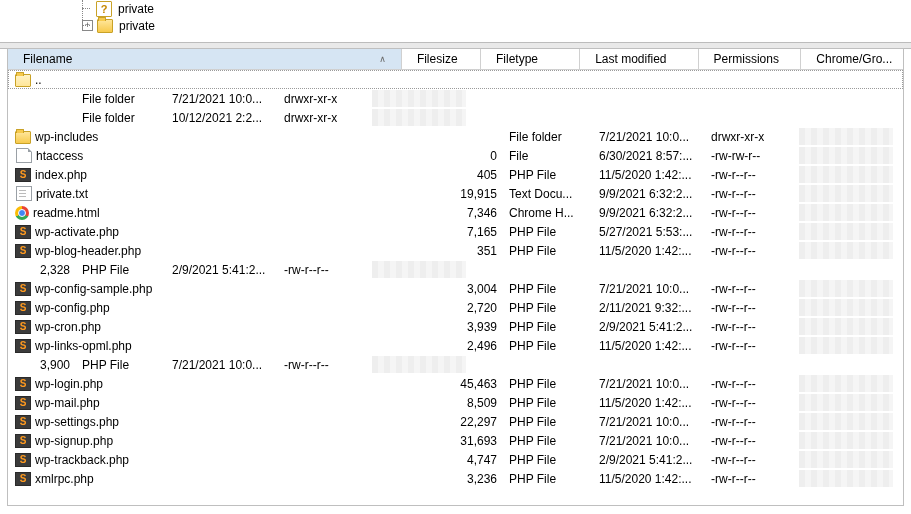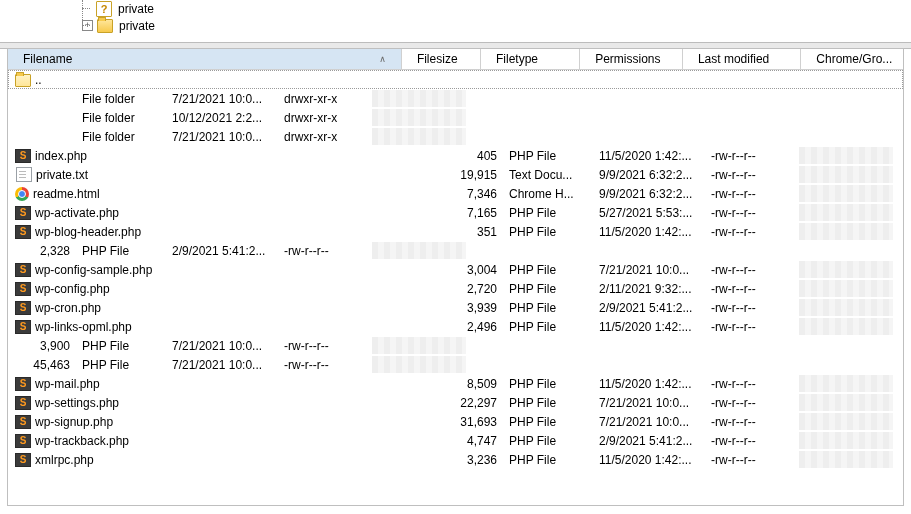--- a/index.html
+++ b/index.html
@@ -72,25 +72,25 @@
       <div class="hdr-cell sorted col-name">
           <span>Filename</span>
           <span class="sort-arrow">∧</span>
         </div>
       <div class="hdr-cell col-size">
           <span>Filesize</span>
         </div>
       <div class="hdr-cell col-type">
           <span>Filetype</span>
         </div>
+      <div class="hdr-cell col-mod">
+          <span>Last modified</span>
+        </div>
       <div class="hdr-cell col-perm">
           <span>Permissions</span>
-        </div>
-      <div class="hdr-cell col-mod">
-          <span>Last modified</span>
         </div>
       <div class="hdr-cell col-owner" style="border-right:none">
           <span>Chrome/Gro...</span>
         </div>
     </div>
     <div class="list" id="list">
         <div class="row up">
           <div class="cell name col-name">
             <span class="ico ico-folder up"></span>
             <span>..</span>
@@ -109,24 +109,39 @@
           <div class="cell col-owner owner"></div>
         </div>
         <div class="row">
           <div class="cell size col-size"></div>
           <div class="cell col-type">File folder</div>
           <div class="cell col-mod">10/12/2021 2:2...</div>
           <div class="cell col-perm">drwxr-xr-x</div>
           <div class="cell col-owner owner"></div>
         </div>
         <div class="row">
+          <div class="cell name col-name">
+            <span class="ico ico-folder"></span>
+            <span>wp-includes</span>
+          </div>
           <div class="cell size col-size"></div>
           <div class="cell col-type">File folder</div>
           <div class="cell col-mod">7/21/2021 10:0...</div>
           <div class="cell col-perm">drwxr-xr-x</div>
+          <div class="cell col-owner owner"></div>
+        </div>
+        <div class="row">
+          <div class="cell name col-name">
+            <span class="ico ico-file"></span>
+            <span>htaccess</span>
+          </div>
+          <div class="cell size col-size">0</div>
+          <div class="cell col-type">File</div>
+          <div class="cell col-mod">6/30/2021 8:57:...</div>
+          <div class="cell col-perm">-rw-rw-r--</div>
           <div class="cell col-owner owner"></div>
         </div>
         <div class="row">
           <div class="cell name col-name">
             <span class="ico ico-php"></span>
             <span>index.php</span>
           </div>
           <div class="cell size col-size">405</div>
           <div class="cell col-type">PHP File</div>
           <div class="cell col-mod">11/5/2020 1:42:...</div>
@@ -229,20 +244,24 @@
           <div class="cell col-owner owner"></div>
         </div>
         <div class="row">
           <div class="cell size col-size">3,900</div>
           <div class="cell col-type">PHP File</div>
           <div class="cell col-mod">7/21/2021 10:0...</div>
           <div class="cell col-perm">-rw-r--r--</div>
           <div class="cell col-owner owner"></div>
         </div>
         <div class="row">
+          <div class="cell name col-name">
+            <span class="ico ico-php"></span>
+            <span>wp-login.php</span>
+          </div>
           <div class="cell size col-size">45,463</div>
           <div class="cell col-type">PHP File</div>
           <div class="cell col-mod">7/21/2021 10:0...</div>
           <div class="cell col-perm">-rw-r--r--</div>
           <div class="cell col-owner owner"></div>
         </div>
         <div class="row">
           <div class="cell name col-name">
             <span class="ico ico-php"></span>
             <span>wp-mail.php</span>

